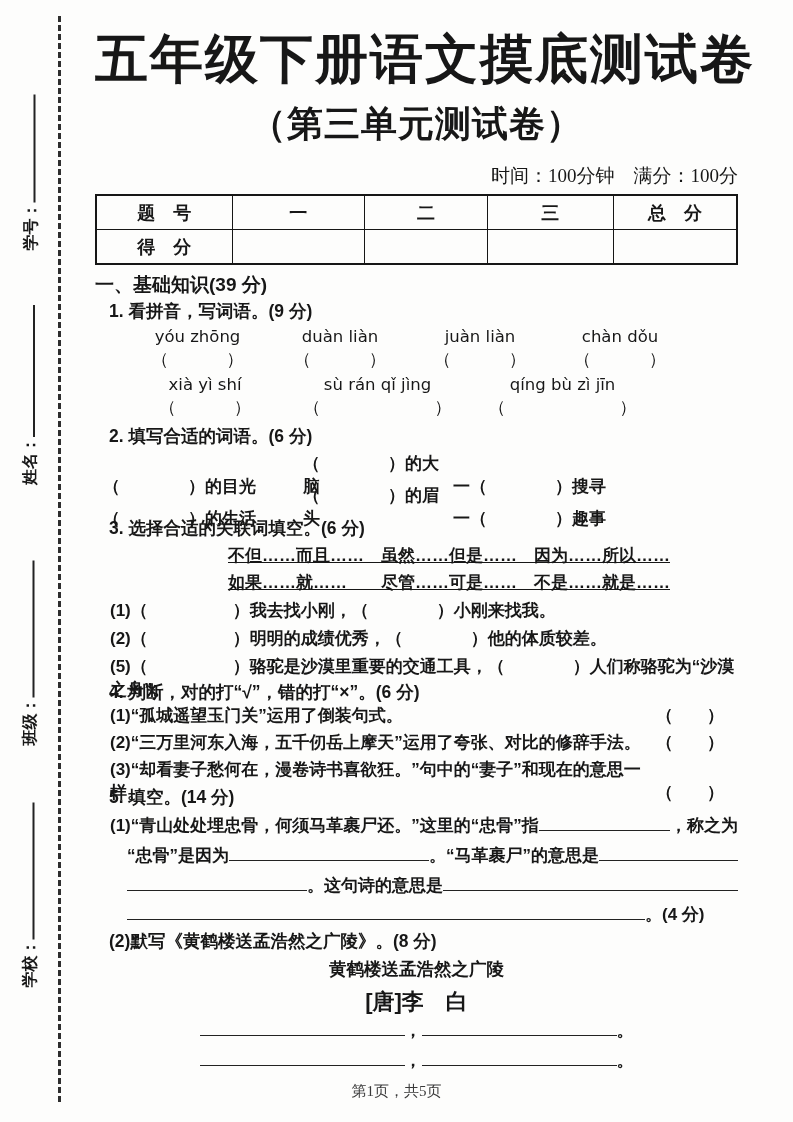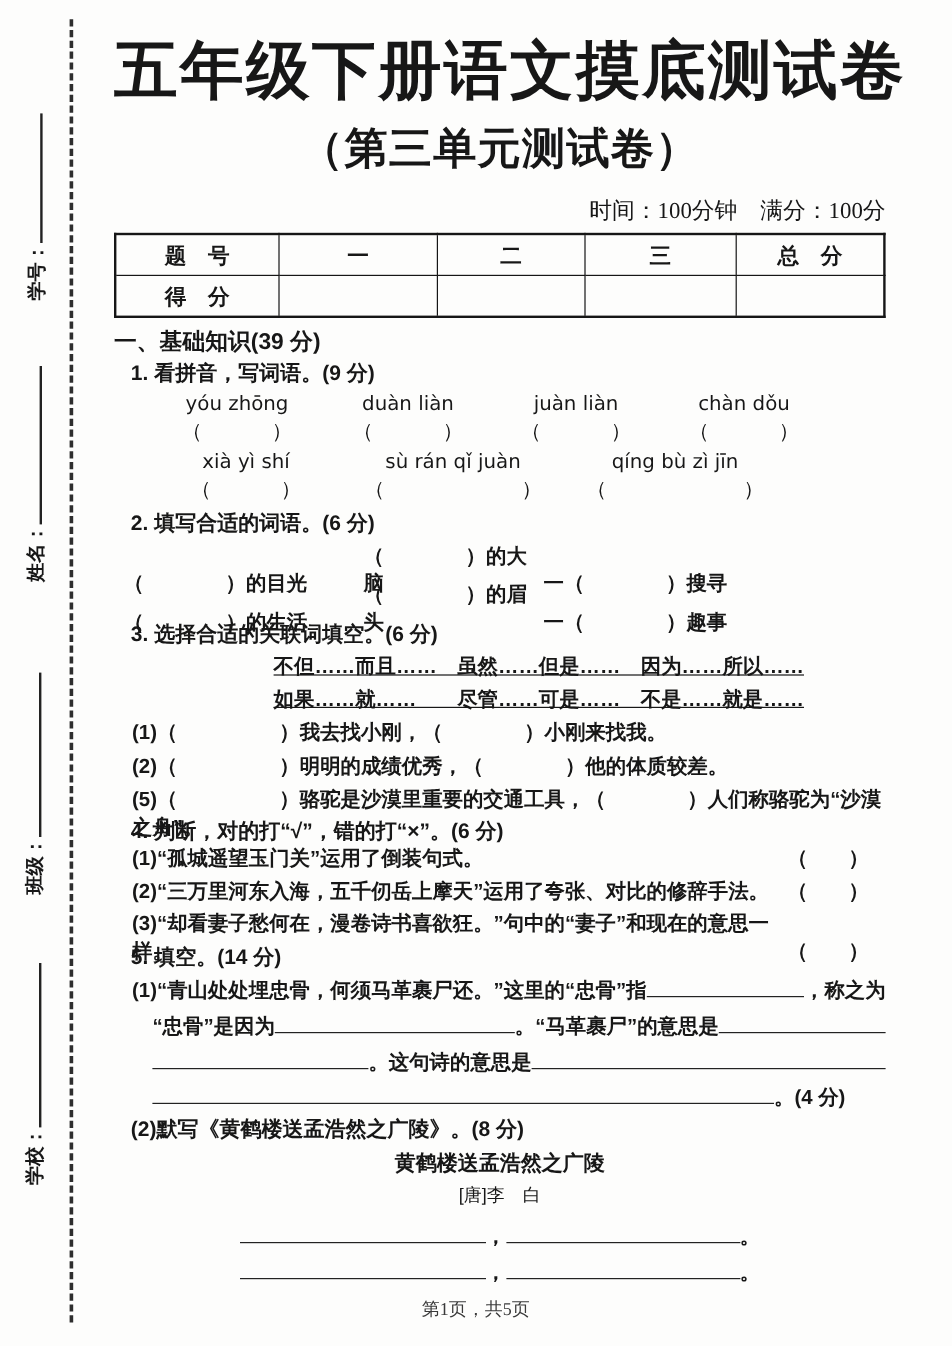--- a/index.html
+++ b/index.html
@@ -49,21 +49,21 @@
   .q3-item{padding-left:15px;}
   
   .q4-item{display:flex;justify-content:space-between;padding-left:15px;padding-right:14px;}
   
   .q5-line{padding-left:15px;display:flex;align-items:baseline;}
   .q5-line.indent{padding-left:32px;}
   .blank{display:inline-block;border-bottom:1.6px solid #222;height:19px;flex:0 0 auto;}
   .blank.grow{flex:1 1 auto;}
   .center{text-align:center;}
   .poem-title{font-size:17.5px;font-weight:700;}
-  .poem-author{font-size:15px;font-weight:400;}
+  .poem-author{font-size:22px;font-weight:700;}
   .poem-line{display:flex;justify-content:center;align-items:baseline;font-size:17px;font-weight:700;}
   .footer{
     position:absolute;left:0;right:0;top:1082px;text-align:center;
     font-family:"Liberation Serif","DejaVu Serif",serif;font-size:15px;color:#3a3a3a;
   }
 </style>
 </head>
 <body>
 
 <div class="page">
@@ -149,21 +149,21 @@
     </div>
     <div class="abs py-row" style="top:375px;">
       <div class="py-item" style="width:160px;">
         <div class="py">xià yì shí</div>
         <div class="pblank" style="width:92px;">
             <span>（</span>
             <span>）</span>
           </div>
       </div>
       <div class="py-item" style="width:185px;">
-        <div class="py">sù rán qǐ juàn</div>
+        <div class="py">sù rán qǐ jìng</div>
         <div class="pblank" style="width:148px;">
             <span>（</span>
             <span>）</span>
           </div>
       </div>
       <div class="py-item" style="width:185px;">
         <div class="py">qíng bù zì jīn</div>
         <div class="pblank" style="width:148px;">
             <span>（</span>
             <span>）</span>

